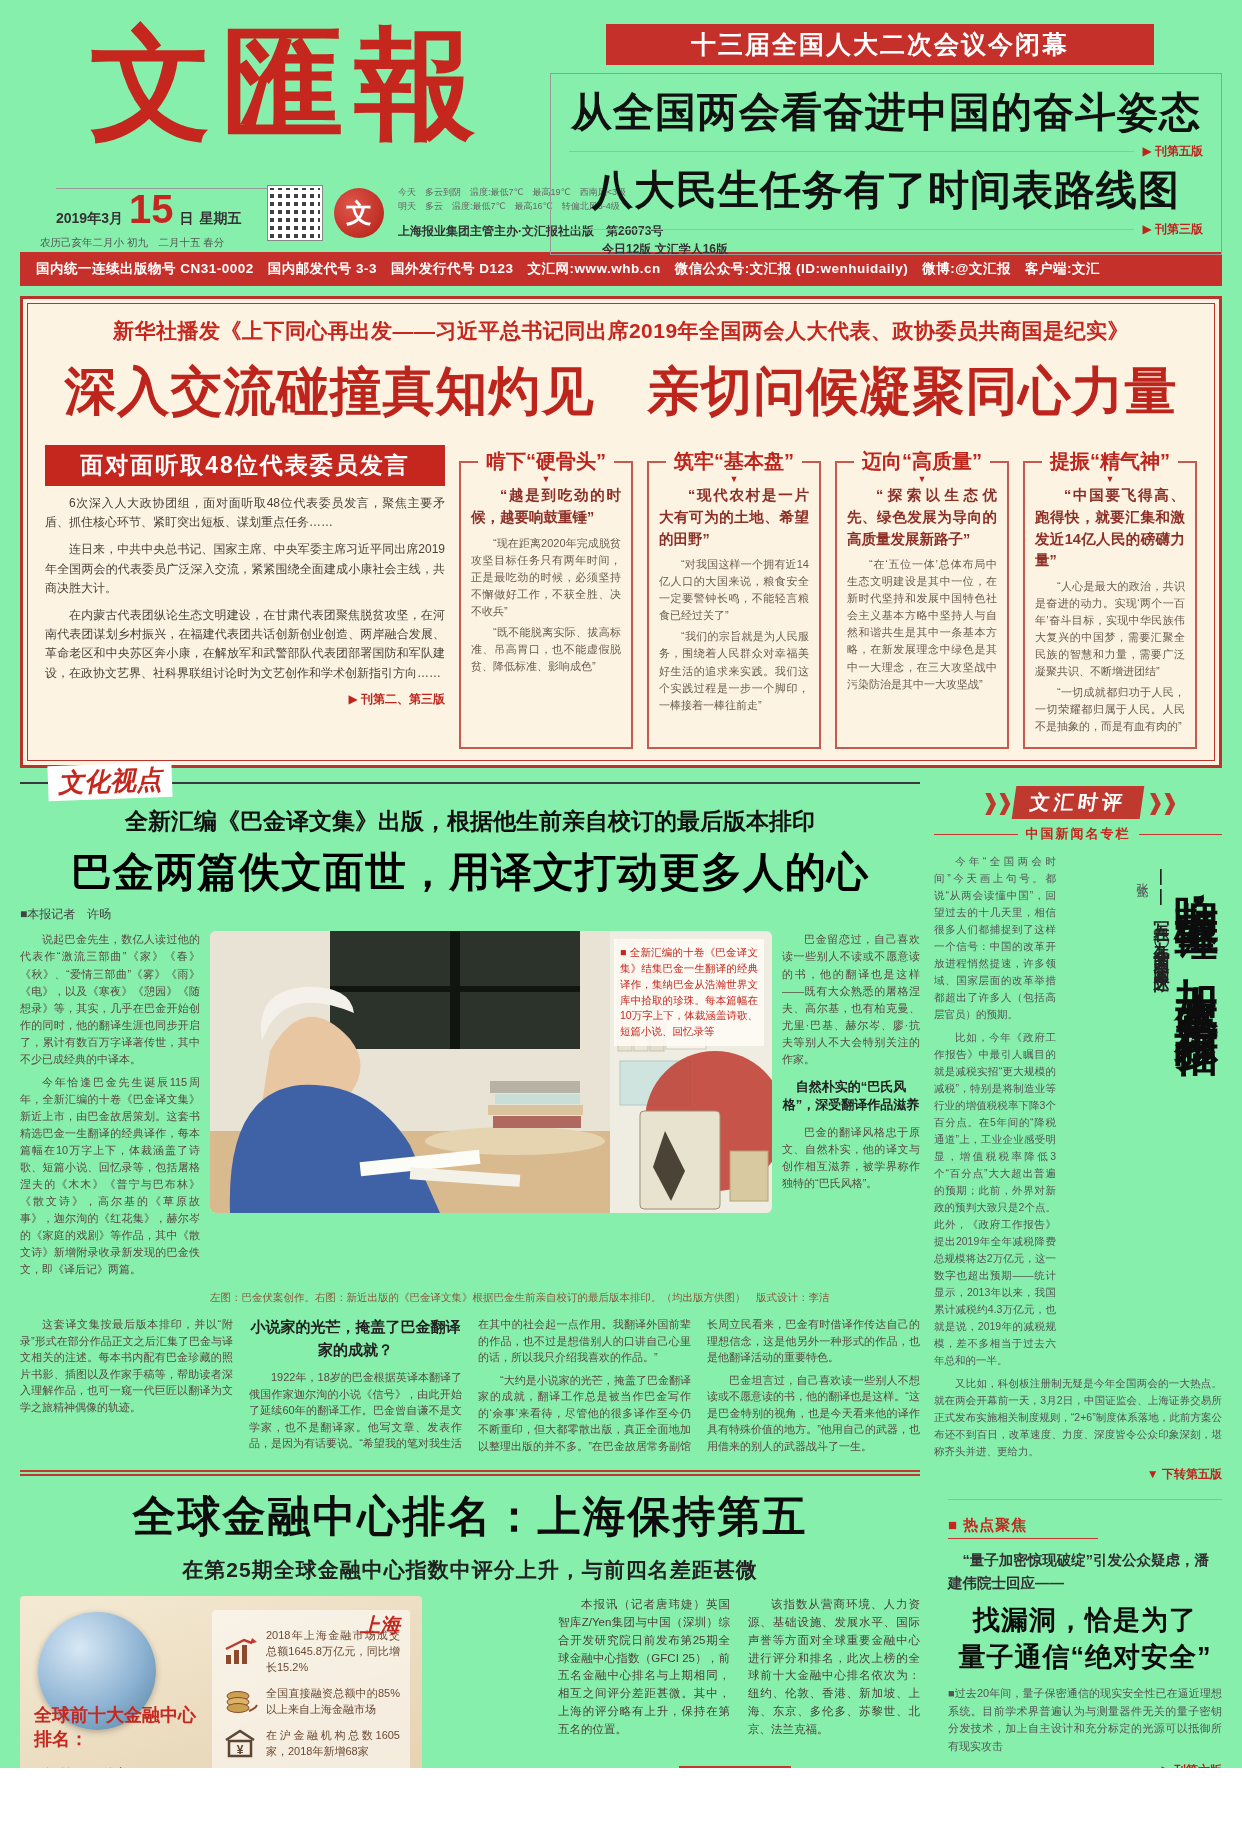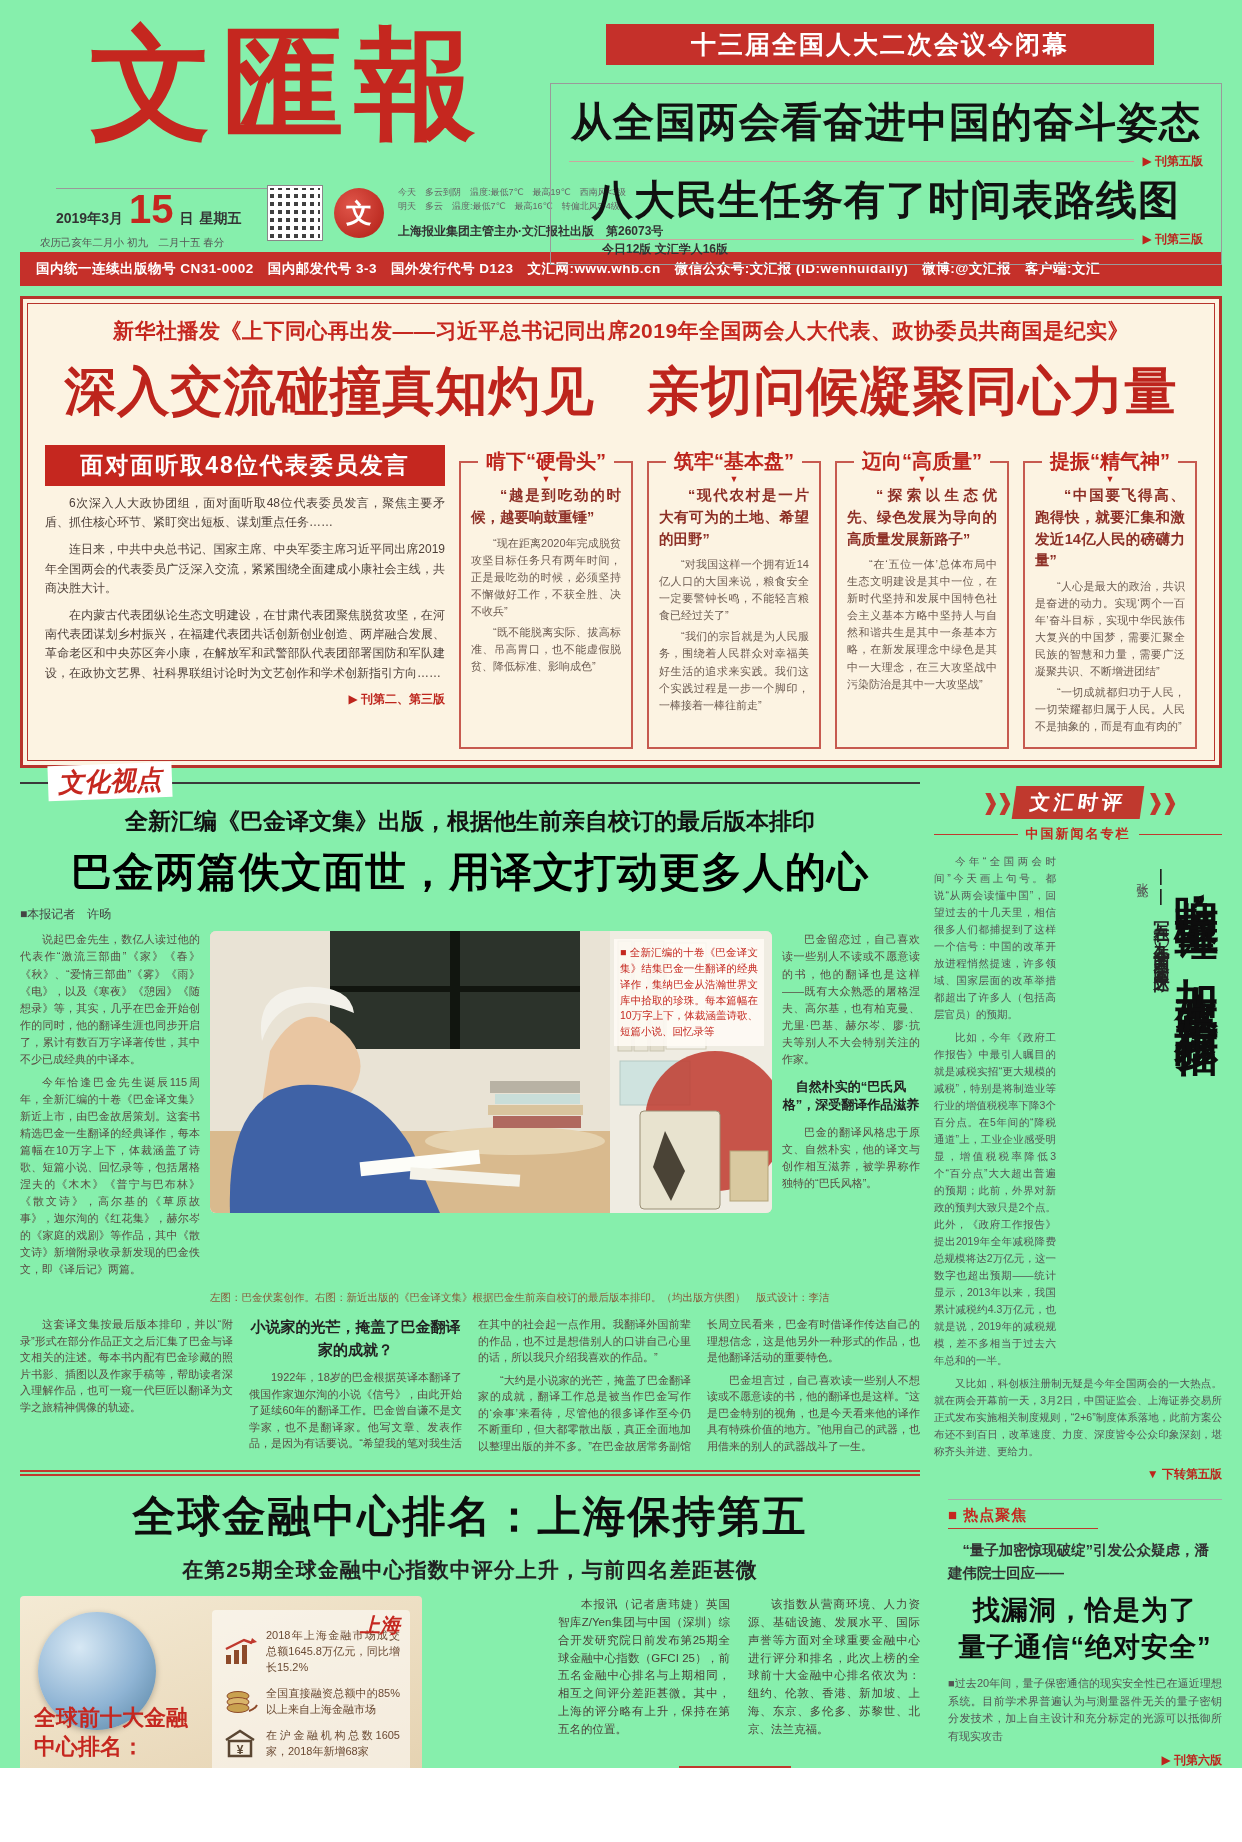--- a/index.html
+++ b/index.html
@@ -17,21 +17,21 @@
   .qr{position:absolute;left:248px;top:186px;width:54px;height:54px;background:
     repeating-linear-gradient(0deg,#222 0 4px,#fff 4px 8px),
     repeating-linear-gradient(90deg,#222 0 4px,#fff 4px 8px);background-blend-mode:screen;border:2px solid #fff;outline:1px solid #888;}
   .brand{position:absolute;left:314px;top:188px;width:50px;height:50px;border-radius:50%;
     background:radial-gradient(circle at 35% 35%,#e0564a,#b01d14);color:#fff;font-weight:900;font-size:26px;
     display:flex;align-items:center;justify-content:center;font-family:"Liberation Serif",serif;}
   .m-weather{position:absolute;left:378px;top:186px;width:300px;font-size:9px;color:#666;line-height:1.5;}
   .m-pub{position:absolute;left:378px;top:222px;width:330px;font-size:12px;font-weight:bold;color:#333;line-height:1.5;}
   .m-pub .ed{text-align:right;}
   .m-right{position:absolute;right:0;top:24px;width:672px;}
-  .m-banner{width:548px;margin:0 auto 18px 56px;background:#c5302a;color:#fff;font-size:25px;font-weight:900;
+  .m-banner{width:548px;margin:0 auto 8px 56px;background:#c5302a;color:#fff;font-size:25px;font-weight:900;
     text-align:center;padding:4px 0;letter-spacing:2px;}
   .m-headbox{border:1px solid #9a9a9a;margin-top:0;padding:14px 18px 10px;}
   .m-h1{font-size:41px;font-weight:900;color:#111;text-align:center;letter-spacing:1px;line-height:1.2;}
   .ref-row{display:flex;align-items:center;gap:8px;margin:6px 0;}
   .ref-row .rule{flex:1;border-top:1px solid #caa79e;}
   .ref-row .ref{font-size:12px;font-weight:bold;color:#bd241c;white-space:nowrap;}
   .infobar{background:#c5302a;color:#fff;font-size:13.5px;font-weight:bold;padding:8px 16px;letter-spacing:.5px;}
   
   .lead{margin-top:10px;border:3px solid #b8342c;outline:1px solid #b8342c;outline-offset:-8px;
     background:#fcf3e2;padding:18px 22px 16px;}
@@ -78,21 +78,21 @@
   .red-sep{margin:12px 0;height:6px;border-top:2px solid #c0392e;border-bottom:2px solid #c0392e;}
   
   .fin-head{font-size:43px;font-weight:900;color:#0d0d0d;text-align:center;letter-spacing:2px;margin-top:6px;}
   .fin-dek{font-size:21px;font-weight:900;color:#222;text-align:center;margin:10px 0 12px;letter-spacing:1px;}
   .fin-row{display:flex;gap:16px;}
   .ig{width:402px;flex:none;background:linear-gradient(160deg,#f4ead4,#e7d5b5 55%,#d9c49e);
     border-radius:4px;position:relative;padding:14px 12px 26px;display:flex;gap:12px;}
   .ig-left{width:168px;flex:none;}
   .globe{width:118px;height:118px;border-radius:50%;margin:2px auto 0 6px;
     background:radial-gradient(circle at 35% 30%,#d7e8f4,#8fb4d4 55%,#53809f);box-shadow:0 2px 6px rgba(0,0,0,.25);}
-  .ig-title{color:#c5271f;font-size:22px;font-weight:900;line-height:1.3;margin:-26px 0 10px 2px;}
+  .ig-title{color:#c5271f;font-size:18px;font-weight:900;line-height:1.3;margin:-26px 0 10px 2px;}
   .ig-ranks{list-style:none;}
   .ig-ranks li{font-size:15px;font-weight:900;color:#8d2f26;line-height:1.8;white-space:nowrap;}
   .ig-right{flex:1;background:rgba(255,255,255,.55);border-radius:4px;padding:8px 10px;position:relative;}
   .ig-city{position:absolute;top:2px;right:10px;color:#c5271f;font-size:20px;font-weight:900;
     font-style:italic;font-family:"Liberation Serif",serif;}
   .fact{display:flex;gap:8px;align-items:center;margin:10px 0;}
   .fact .fi{width:36px;flex:none;}
   .fact .ft{font-size:11px;color:#6b4a33;line-height:1.45;text-align:justify;}
   .fin-right{flex:1;}
   .fin-body{margin-left:120px;column-count:2;column-gap:18px;font-size:11.5px;color:#4c3f38;
@@ -117,21 +117,21 @@
   .sp-tag .t{color:#c5271f;font-size:13px;font-weight:900;letter-spacing:2px;}
   .sp-main{display:flex;gap:8px;}
   .sp-text{flex:1;font-size:10.5px;color:#555;line-height:1.62;text-align:justify;}
   .sp-text p{text-indent:2em;margin-bottom:6px;}
   .vblock{width:158px;flex:none;writing-mode:vertical-rl;height:492px;padding-top:6px;}
   .vtitle{font-size:44px;font-weight:900;color:#0d0d0d;letter-spacing:8px;line-height:1.15;}
   .vsub{font-size:16px;font-weight:900;color:#222;margin-top:10px;letter-spacing:4px;}
   .vauthor{font-size:12px;color:#555;margin-top:14px;letter-spacing:3px;align-self:end;}
   .sp-more{color:#bd241c;font-weight:bold;font-size:12px;text-align:right;margin-top:4px;}
   
-  .hot{margin-top:16px;border-top:1px solid #aaa;padding-top:6px;margin-left:14px;}
+  .hot{margin-top:16px;border-top:1px solid #aaa;padding-top:16px;margin-left:14px;}
   .hot-title{color:#c5271f;font-size:15px;font-weight:900;letter-spacing:1px;}
   .hot-title-rule{width:150px;border-top:1px solid #c0392e;margin:3px 0 10px;}
   .hot-kicker{font-size:14.5px;font-weight:900;color:#333;line-height:1.55;margin-bottom:8px;text-indent:1em;}
   .hot-head{font-size:27px;font-weight:900;color:#0d0d0d;line-height:1.35;text-align:center;letter-spacing:1px;}
   .hot-body{font-size:11px;color:#555;line-height:1.6;text-align:justify;margin:10px 0 6px;}
   .hot-ref{color:#bd241c;font-weight:bold;font-size:12px;text-align:right;}
 </style>
 </head>
 <body>
 

